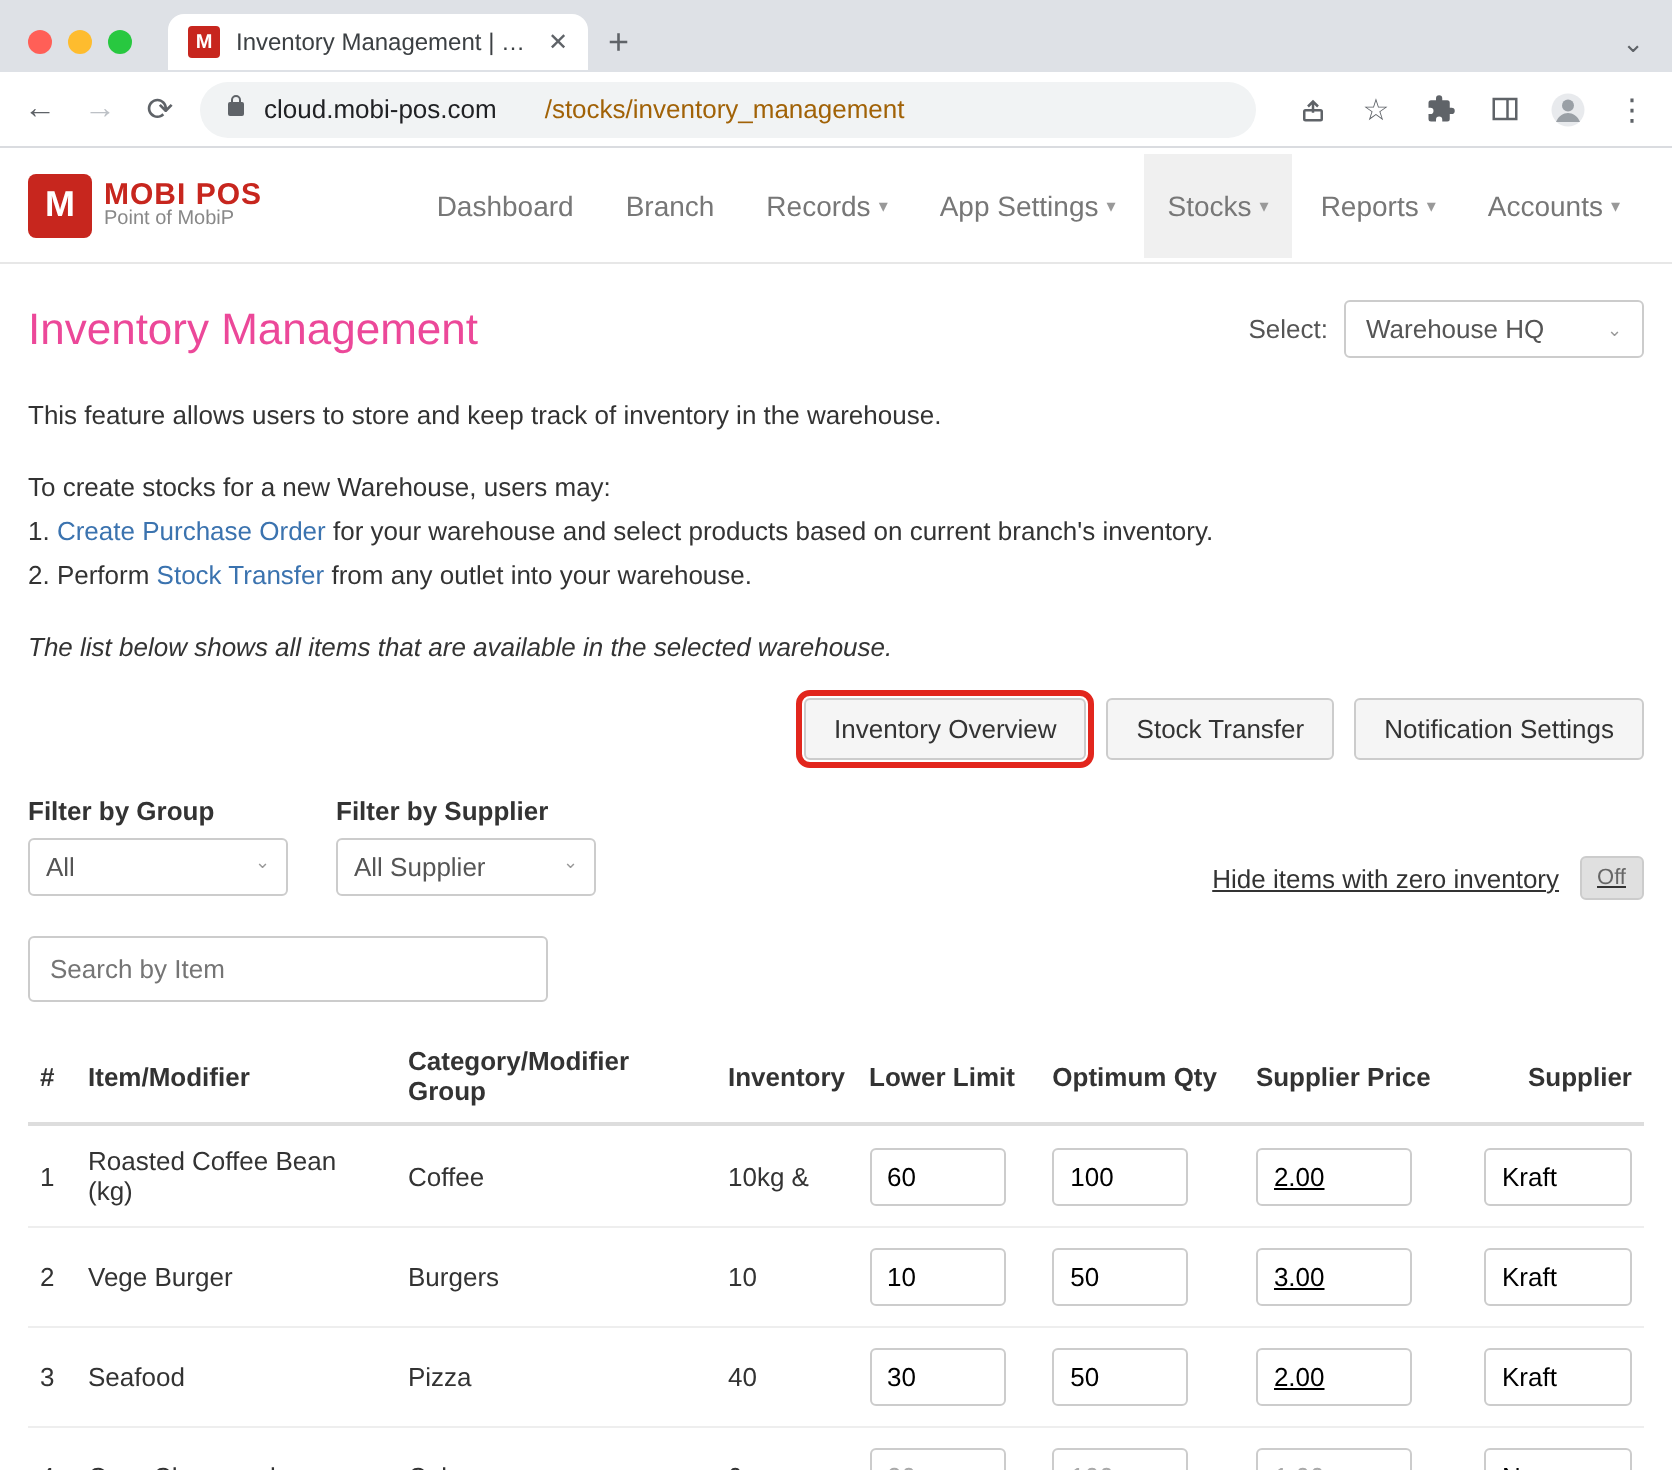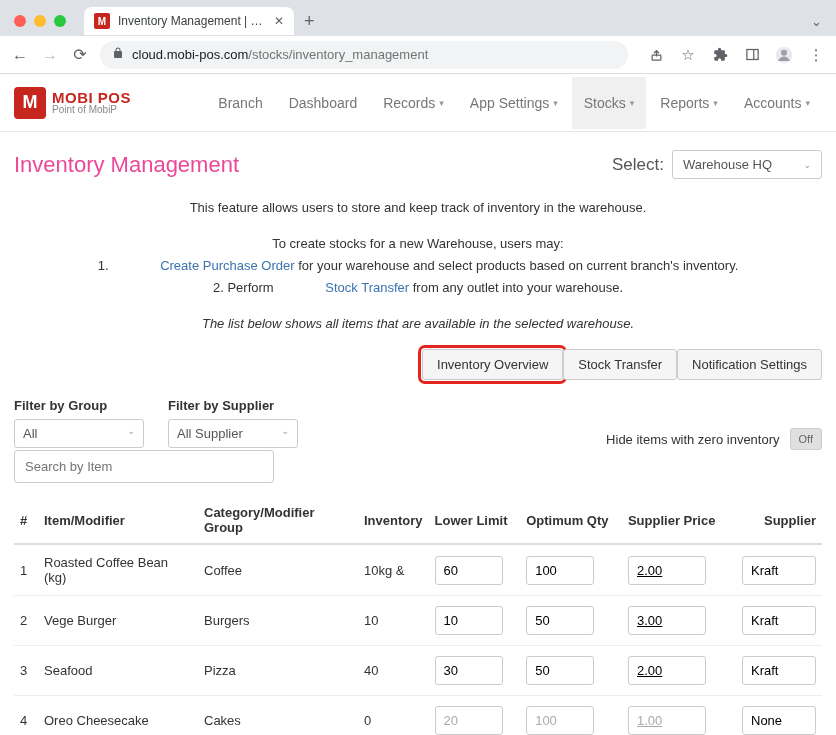--- a/index.html
+++ b/index.html
@@ -17,57 +17,57 @@
 .tab-favicon { width: 16px; height: 16px; background: #c7261e; color:#fff; display:flex; align-items:center; justify-content:center; font-size:10px; font-weight:bold; border-radius:2px; margin-right:8px;}
 .tab-title { flex:1; white-space:nowrap; overflow:hidden; text-overflow:ellipsis; }
 .tab-close { margin-left:6px; color:#5f6368; cursor:pointer; }
 .new-tab { margin-left: 10px; font-size: 18px; color:#5f6368; cursor:pointer; }
 .chev-down { margin-left:auto; margin-right:14px; color:#5f6368; cursor:pointer;}
 .toolbar { background:#fff; display:flex; align-items:center; height:38px; padding:0 10px; border-bottom:1px solid #dadce0; gap:10px;}
 .nav-icon { width:20px; height:20px; display:flex; align-items:center; justify-content:center; color:#5f6368; cursor:pointer; font-size:16px;}
 .nav-icon.disabled { color:#bdc1c6; cursor:default;}
 .addr-bar { flex:1; display:flex; align-items:center; background:#f1f3f4; border-radius:14px; height:28px; padding:0 12px; font-size:13px; color:#202124;}
 .lock-icon { margin-right:8px; color:#5f6368;}
-.addr-path { color:#737373;}
+.addr-path { color:#a16207;margin-left:24px;}
 .toolbar-right { display:flex; gap:12px; align-items:center; padding-left:8px;}
 .toolbar-right .nav-icon { font-size:15px;}
 
 
 .app-nav { display:flex; align-items:center; border-bottom:1px solid #e7e7e7; height:58px; padding:0 14px;}
 .logo { display:flex; align-items:center; gap:6px; }
 .logo-mark { width:32px; height:32px; background:#c7261e; border-radius:4px; color:#fff; display:flex; align-items:center; justify-content:center; font-weight:bold; font-size:18px;}
 .logo-text { display:flex; flex-direction:column; line-height:1; }
 .logo-text .l1 { color:#c7261e; font-weight:bold; font-size:15px; letter-spacing:0.5px;}
 .logo-text .l2 { color:#888; font-size:10px;}
 .nav-items { margin-left:auto; display:flex; gap:2px;}
 .nav-item { padding:18px 12px; color:#777; font-size:14px; cursor:pointer; display:flex; align-items:center; gap:4px;}
 .nav-item.active { background:#f0f0f0;}
 .caret { font-size:9px; color:#999;}
 
 
 .page { padding: 18px 14px; }
 .page-header { display:flex; justify-content:space-between; align-items:center; margin-bottom:18px;}
 .page-title { font-size:22px; font-weight:400; color:#ec4899;}
 .select-wrap { display:flex; align-items:center; gap:8px;}
-.select-label { color:#555; font-size:17px;}
+.select-label { color:#555; font-size:13px;}
 .select-box { border:1px solid #ccc; border-radius:3px; padding:6px 10px; width:150px; background:#fff; font-size:13px; color:#555; display:flex; justify-content:space-between; align-items:center; cursor:pointer;}
 
-.intro { margin-bottom:14px; line-height:1.7; color:#333;text-align:center;}
-.intro .link { color:#3b73af; cursor:pointer;margin-left:48px;}
+.intro { margin-bottom:14px; line-height:1.7; color:#333;}
+.intro .link { color:#3b73af; cursor:pointer;}
 .intro p { margin-bottom:14px;}
 
-.action-row { display:flex; justify-content:flex-end; margin-bottom:18px;}
+.action-row { display:flex; justify-content:flex-end; gap:10px; margin-bottom:18px;}
 .btn { border:1px solid #ccc; background:#f5f5f5; border-radius:3px; padding:7px 14px; font-size:13px; color:#333; cursor:pointer;}
 .btn.highlighted { outline:3px solid #e2261d; outline-offset:1px;}
 
 .filter-row { display:flex; gap:24px; margin-bottom:12px;}
 .filter-col label { display:block; font-weight:bold; font-size:13px; margin-bottom:6px; color:#333;}
 .filter-select { border:1px solid #ccc; border-radius:3px; padding:6px 8px; width:130px; background:#fff; font-size:13px; color:#555; display:flex; justify-content:space-between; cursor:pointer;}
 
-.hide-zero { display:flex; justify-content:flex-end; align-items:center; gap:10px; margin-top:-32px; }
+.hide-zero { display:flex; justify-content:flex-end; align-items:center; gap:10px; margin-top:-32px; margin-bottom:18px;text-decoration:underline;}
 .toggle { background:#e0e0e0; border-radius:3px; padding:4px 8px; font-size:11px; color:#666; cursor:pointer; border:1px solid #ccc;}
 
 .search-input { border:1px solid #ccc; border-radius:3px; padding:8px 10px; width:260px; font-size:13px; margin-bottom:14px;}
 
 
 table { width:100%; border-collapse:collapse;}
 thead th { text-align:left; font-weight:bold; font-size:13px; padding:8px 6px; border-bottom:2px solid #ddd; color:#333;}
 thead th:last-child { text-align:right;}
 tbody td { padding:10px 6px; border-bottom:1px solid #eee; font-size:13px; color:#333; vertical-align:middle;}
 .cell-input { border:1px solid #ccc; border-radius:3px; padding:6px 8px; width:68px; font-size:13px; background:#fff;}
@@ -143,22 +143,22 @@
 
 <div class="app-nav">
   <div class="logo">
     <div class="logo-mark">M</div>
     <div class="logo-text">
       <span class="l1">MOBI POS</span>
       <span class="l2">Point of MobiP</span>
     </div>
   </div>
   <div class="nav-items" id="nav-items">
+      <div class="nav-item">Dashboard</div>
       <div class="nav-item">Branch</div>
-      <div class="nav-item">Dashboard</div>
       <div class="nav-item">Records<span class="caret">▾</span></div>
       <div class="nav-item">App Settings<span class="caret">▾</span></div>
       <div class="nav-item active">Stocks<span class="caret">▾</span></div>
       <div class="nav-item">Reports<span class="caret">▾</span></div>
       <div class="nav-item">Accounts<span class="caret">▾</span></div>
     </div>
 </div>
 
 <div class="page">
   <div class="page-header">

